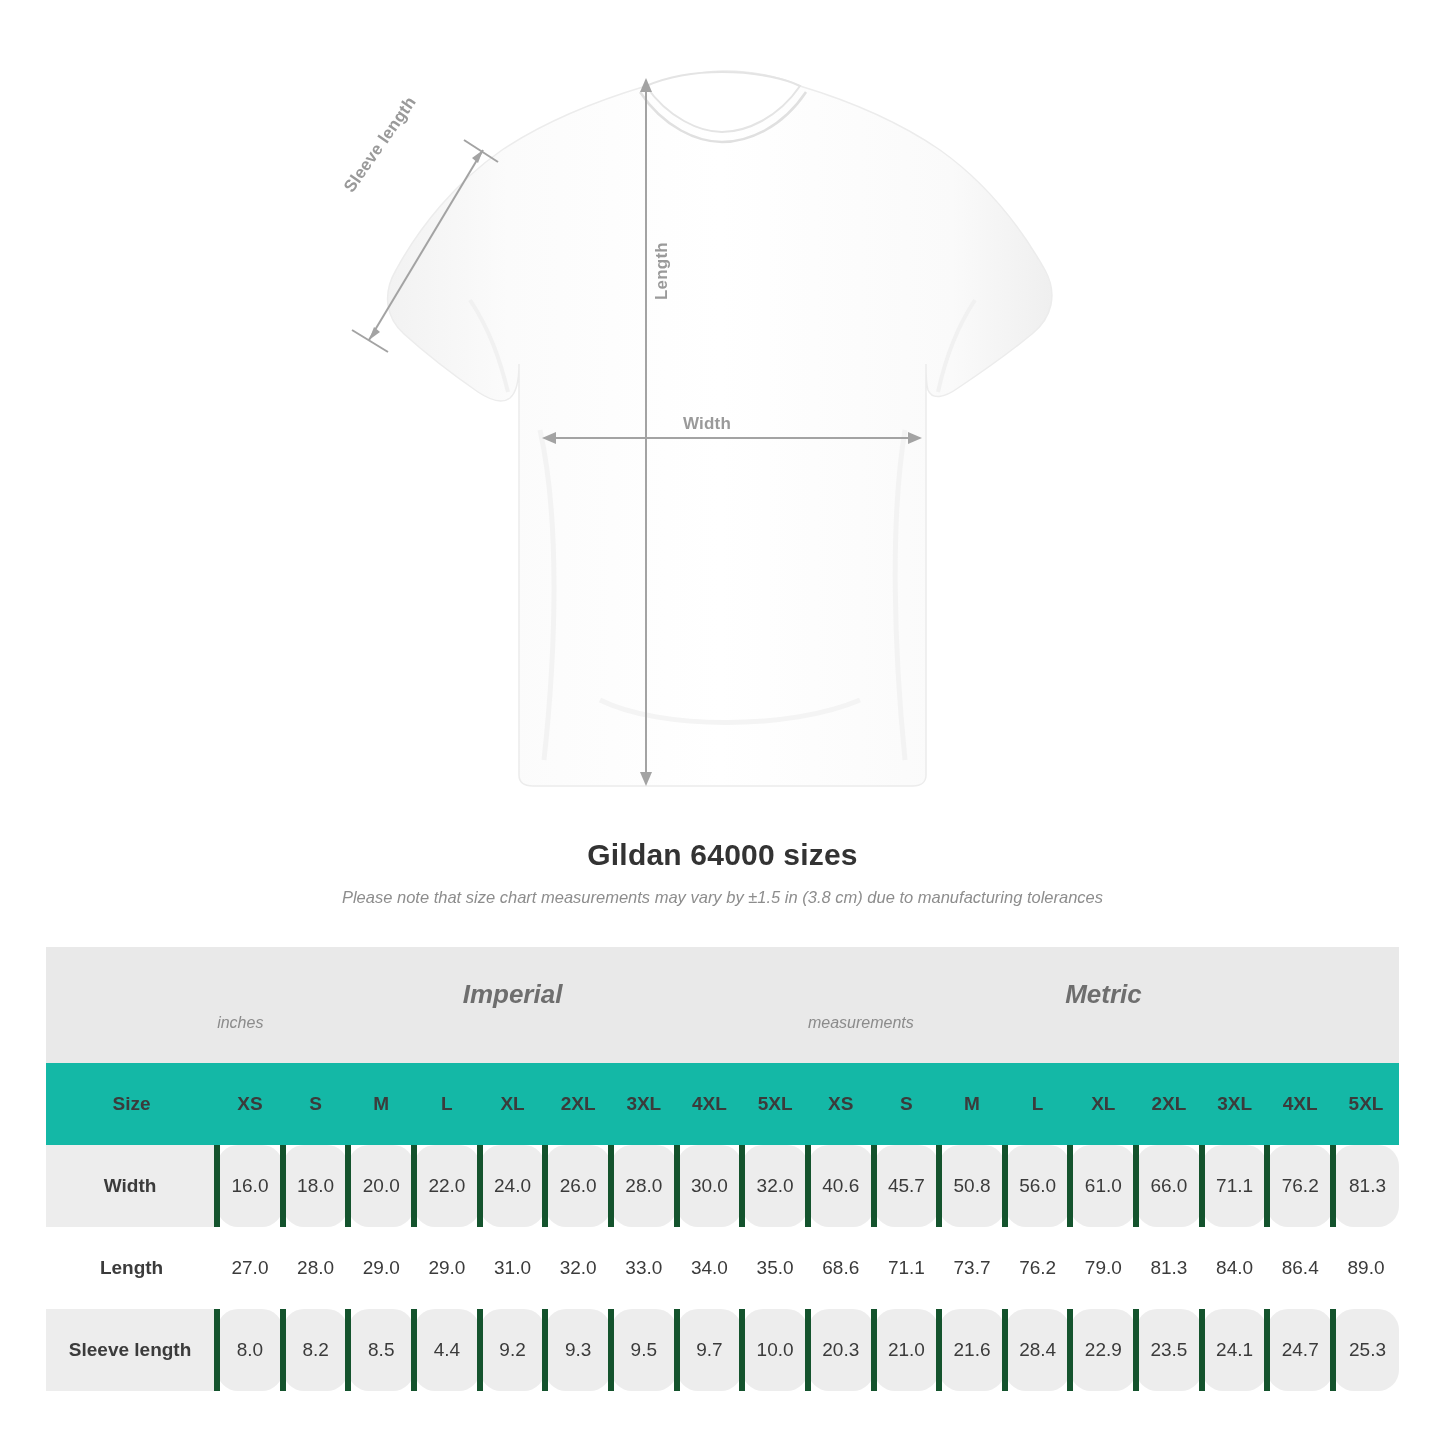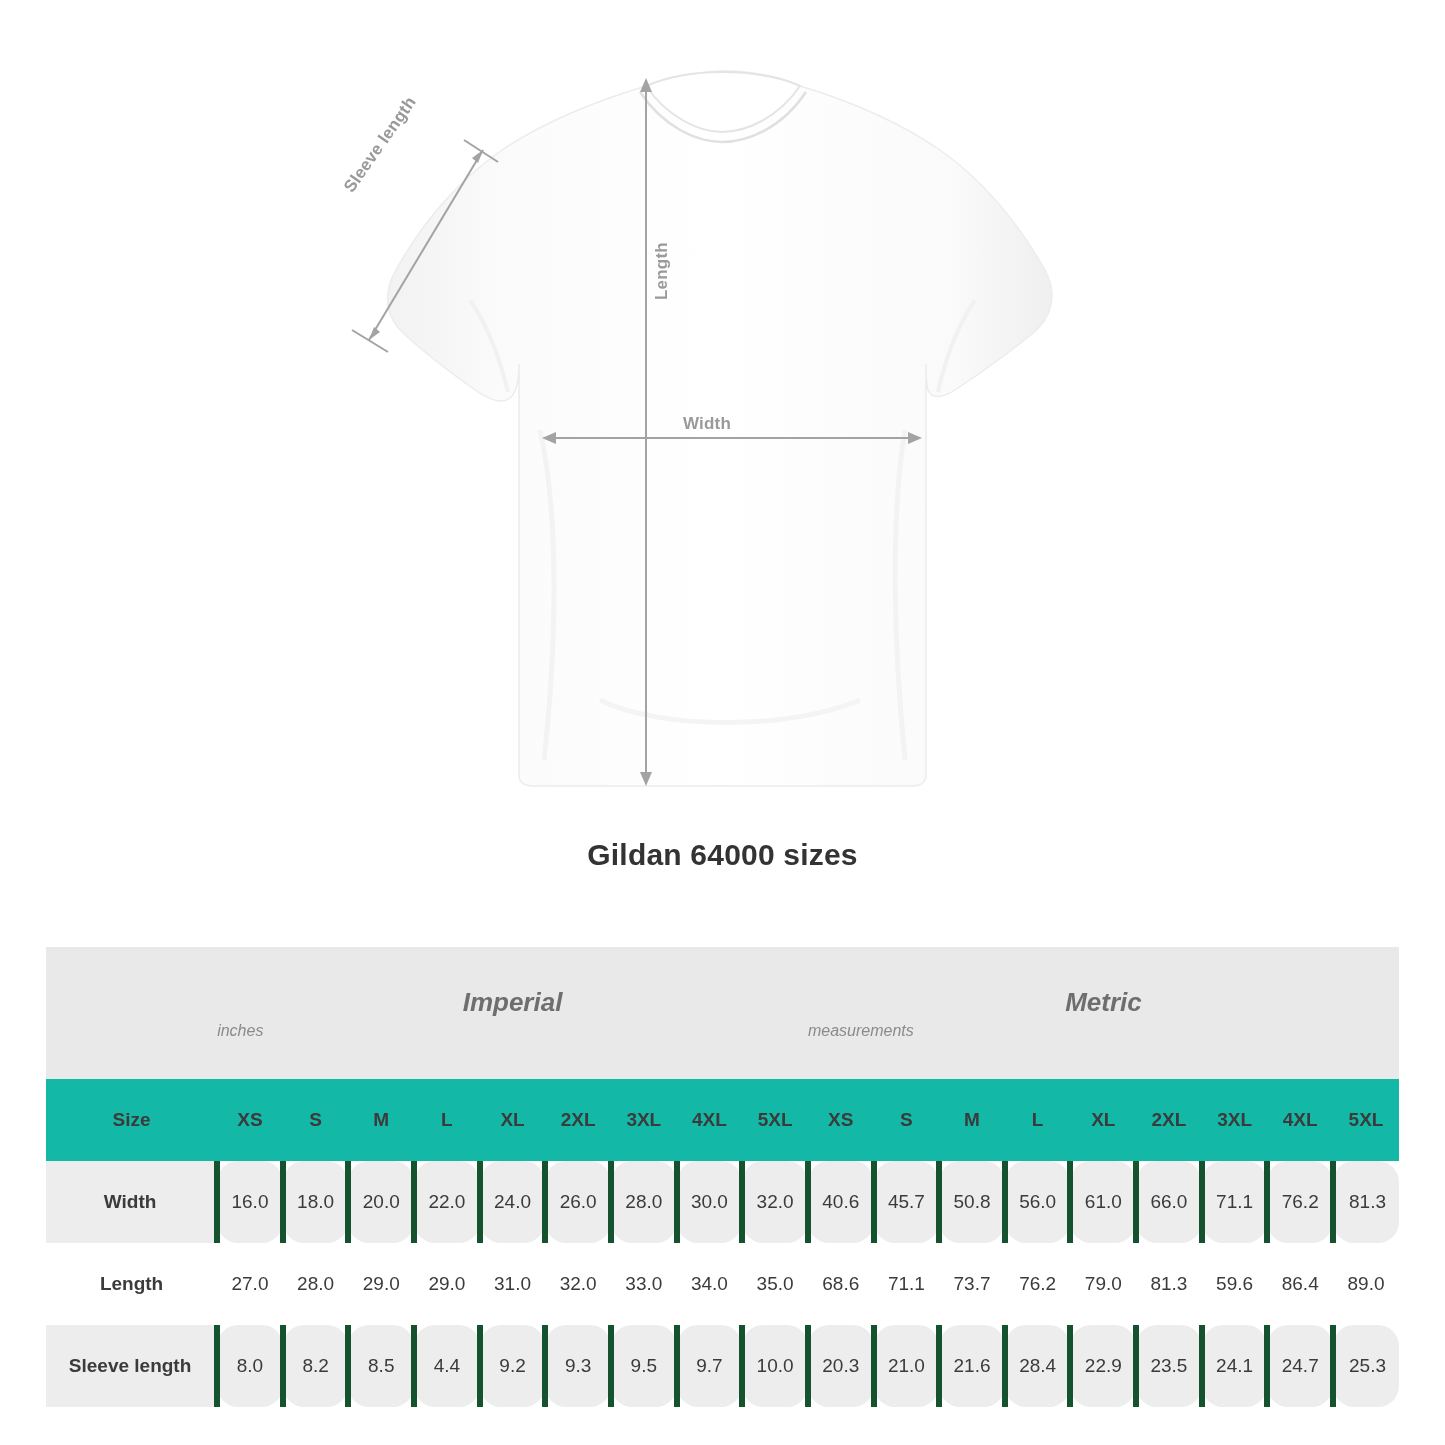--- a/index.html
+++ b/index.html
@@ -84,21 +84,21 @@
     border-collapse: collapse;
     width: 1353px;
     table-layout: fixed;
   }
   table.size-table td, table.size-table th {
     border: 0;
     padding: 0;
   }
   .unitbar td {
     background: #e9e9e9;
-    height: 132px;
+    height: 116px;
     vertical-align: middle;
   }
   .unit-main {
     font-size: 26px;
     font-style: italic;
     font-weight: bold;
     color: #6e6e6e;
     text-align: center;
     line-height: 1.25;
   }
@@ -207,20 +207,21 @@
       <polygon points="542,438 556,432 556,444" fill="#a3a3a3"></polygon>
       <polygon points="922,438 908,432 908,444" fill="#a3a3a3"></polygon>
     </svg>
 
     <div class="dim-label label-sleeve">Sleeve length</div>
     <div class="dim-label label-length">Length</div>
     <div class="dim-label label-width">Width</div>
   </div>
 
   <div class="chart-title">Gildan 64000 sizes</div>
+  <div class="chart-note">Please note that size chart measurements may vary by ±1.5 in (3.8 cm) due to manufacturing tolerances</div>
 
   <div class="table-wrap">
     <table class="size-table">
       <colgroup>
         <col style="width:171px">
         <col span="18" style="width:65.6px">
       </colgroup>
       <tbody>
         <tr class="unitbar">
           <td></td>
@@ -288,21 +289,21 @@
           <td class="cellsep">32.0</td>
           <td class="cellsep">33.0</td>
           <td class="cellsep">34.0</td>
           <td class="cellsep">35.0</td>
           <td class="cellsep">68.6</td>
           <td class="cellsep">71.1</td>
           <td class="cellsep">73.7</td>
           <td class="cellsep">76.2</td>
           <td class="cellsep">79.0</td>
           <td class="cellsep">81.3</td>
-          <td class="cellsep">59.6</td>
+          <td class="cellsep">84.0</td>
           <td class="cellsep">86.4</td>
           <td class="cellsep">89.0</td>
         </tr>
 
         <tr class="data-row shade">
           <td class="rowlabel">Sleeve length</td>
           <td class="cellsep">8.0</td>
           <td class="cellsep">8.2</td>
           <td class="cellsep">8.5</td>
           <td class="cellsep">4.4</td>

